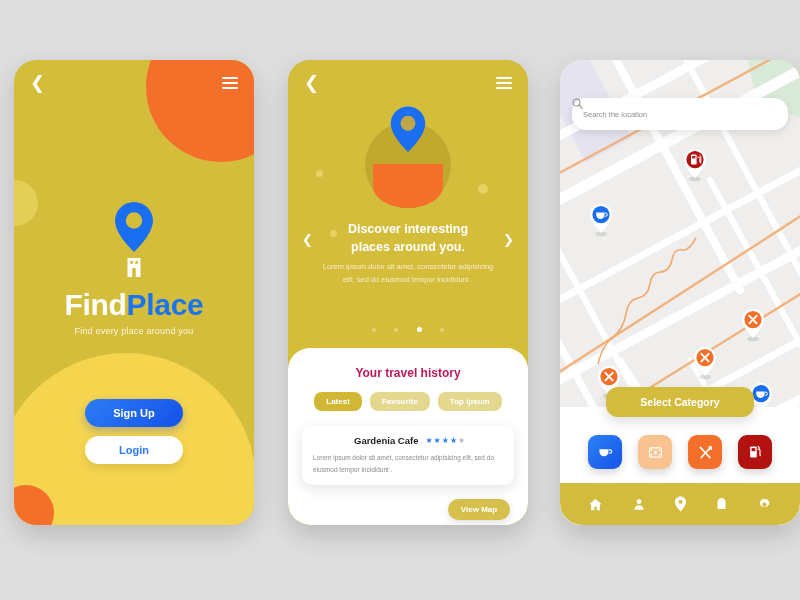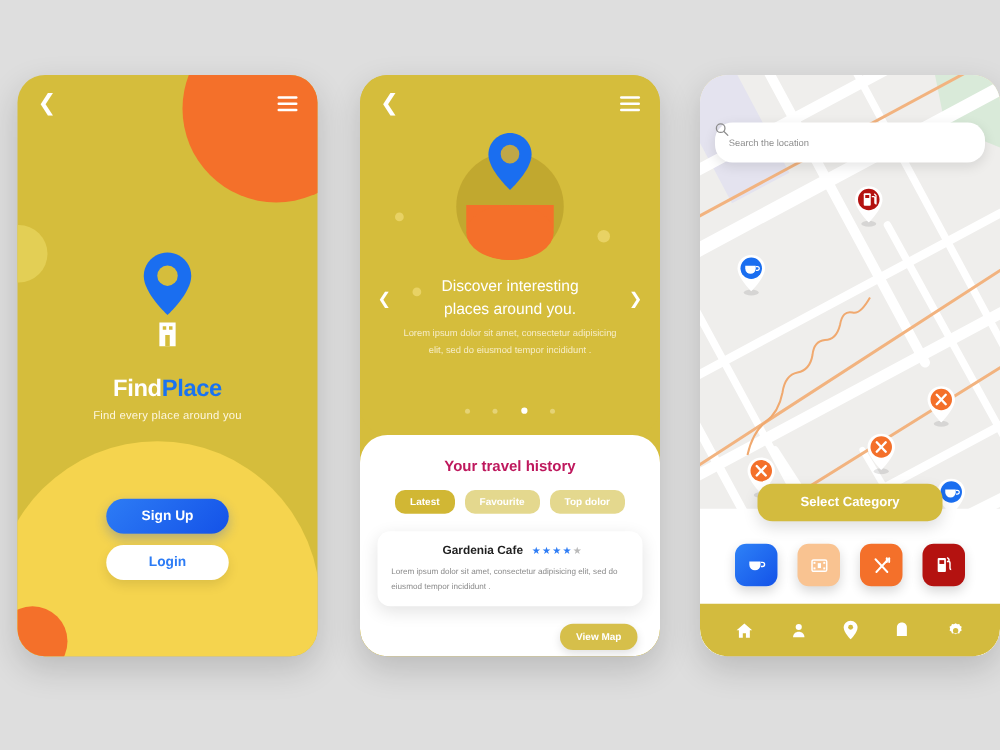--- a/index.html
+++ b/index.html
@@ -46,21 +46,21 @@
   .s1-orange-bl {
     position: absolute; width: 56px; height: 56px; left: -16px; bottom: -16px;
     background: #f4702a; border-radius: 50%;
   }
   .s1-center {
     position:absolute; left:0; right:0; top: 140px; text-align:center; z-index: 5;
   }
   .logo-wrap { position: relative; display:inline-block; }
   .pin-big { display:block; margin: 0 auto; }
   .house-ico { display:block; margin: -2px auto 0; }
-  .brand { font-size: 19px; font-weight: 700; letter-spacing: -0.3px; margin-top: 18px; }
+  .brand { font-size: 30px; font-weight: 700; letter-spacing: -0.3px; margin-top: 6px; }
   .brand .a { color: #ffffff; }
   .brand .b { color: #1a73f0; }
   .tagline { color: #fdf6df; font-size: 9px; margin-top: 4px; letter-spacing: .2px; }
 
   .s1-buttons { position:absolute; left:0; right:0; bottom: 52px; text-align:center; z-index: 6; }
   .btn-pill {
     display:block; width: 98px; margin: 0 auto 9px; padding: 8px 0;
     border-radius: 16px; font-size: 11px; font-weight: 700; cursor:pointer; border:none;
     font-family: "Liberation Sans", sans-serif;
     text-align: center;
@@ -81,21 +81,21 @@
     background: #f4702a; border-radius: 0 0 40px 40px / 0 0 30px 30px;
   }
   .illus-orange::before{ content:""; position:absolute; inset:0; border-radius: 50%; background:#f4702a; }
   .illus-pin { position:absolute; left: 50%; top: -18px; transform: translateX(-50%); }
   .dot-s { position:absolute; border-radius:50%; background:#e8d264; }
   .d1 { width:7px; height:7px; left: 28px; top: 110px; }
   .d2 { width:10px; height:10px; right: 40px; top: 124px; }
   .d3 { width:7px; height:7px; left: 42px; top: 170px; }
 
   .s2-title { position:absolute; left:0; right:0; top: 160px; text-align:center;
-              color:#fff; font-size: 12.5px; font-weight:400; line-height: 1.45; }
+              color:#fff; font-size: 12.5px; font-weight:700; line-height: 1.45; }
   .s2-sub { position:absolute; left: 30px; right: 30px; top: 200px; text-align:center;
             color:#f6ecc6; font-size: 7.5px; line-height: 1.75; }
   .s2-arrow { position:absolute; top: 172px; color:#fff; font-size:13px; font-weight:700;
               cursor:pointer; font-family:"DejaVu Sans", sans-serif; }
   .s2-arrow.l { left: 14px; }
   .s2-arrow.r { right: 14px; }
   .s2-dots { position:absolute; left:0; right:0; top: 258px; text-align:center; }
   .s2-dots i { display:inline-block; width:4px; height:4px; border-radius:50%;
                background:#e5d376; margin: 0 7px; cursor:pointer; }
   .s2-dots i.on { background:#fff; width:5px; height:5px; }
@@ -248,21 +248,21 @@
         <i></i>
       </div>
     </div>
 
     <div class="s2-sheet">
       <div class="sheet-title">Your travel history</div>
 
       <div class="pills">
         <div class="pill on">Latest</div>
         <div class="pill off">Favourite</div>
-        <div class="pill off">Top dolor</div>
+        <div class="pill off">Top ipsum</div>
       </div>
 
       <div class="place-card">
         <div class="pc-head">
           <div class="pc-name">Gardenia Cafe</div>
           <div class="stars">
             <span class="f">★</span><span class="f">★</span><span class="f">★</span><span class="f">★</span><span class="e">★</span>
           </div>
         </div>
         <div class="pc-body">Lorem ipsum dolor sit amet, consectetur adipisicing elit, sed do eiusmod tempor incididunt .</div>

